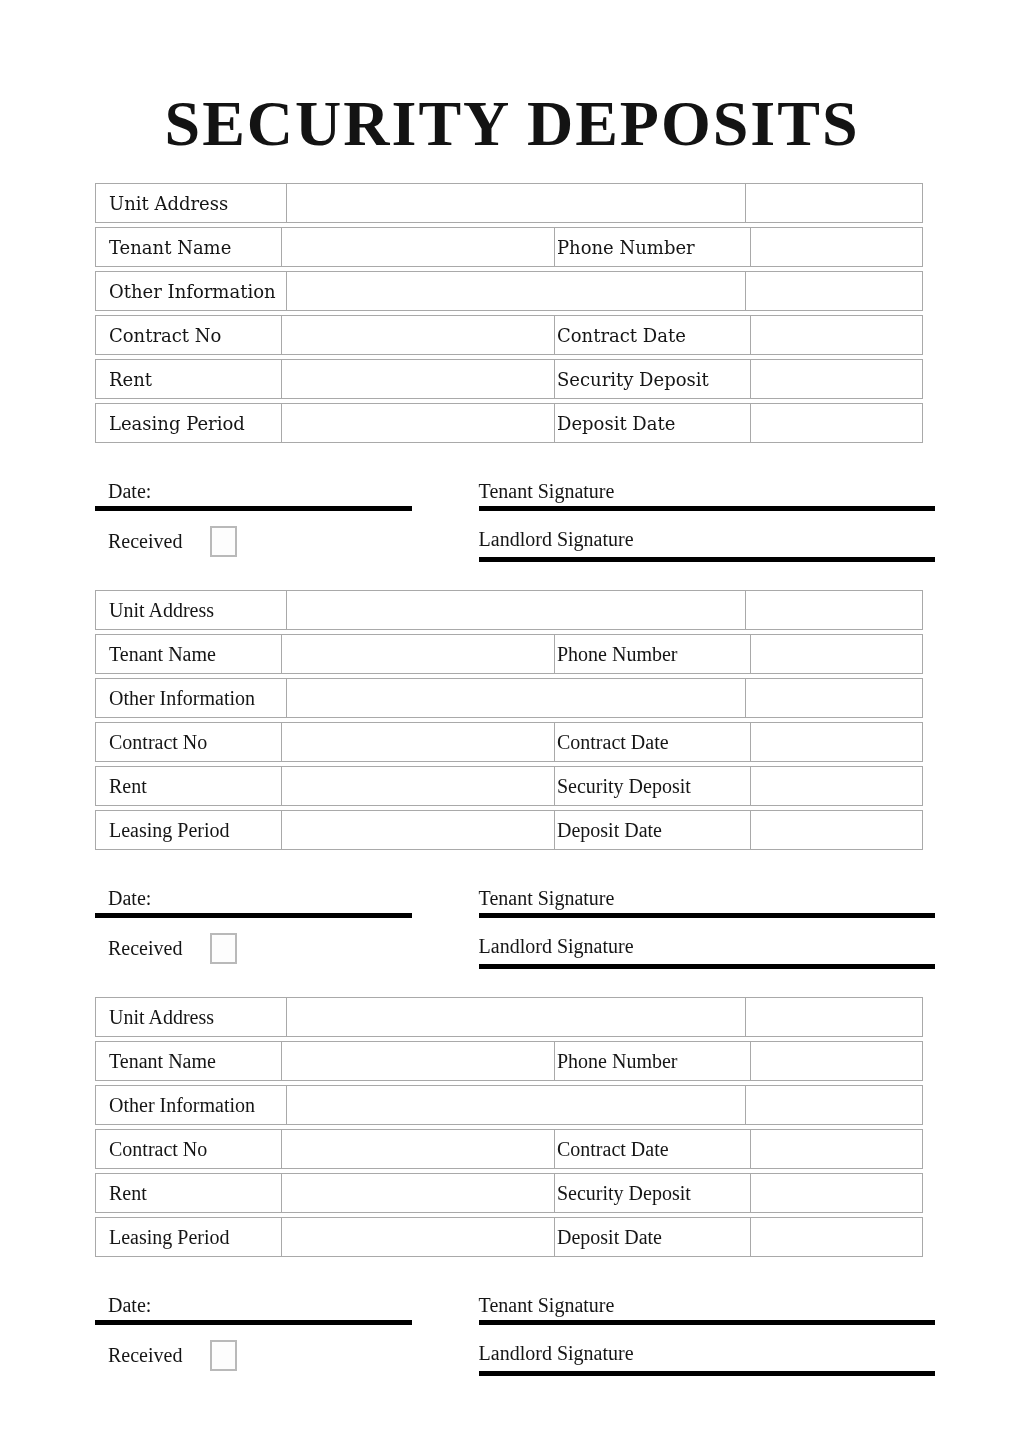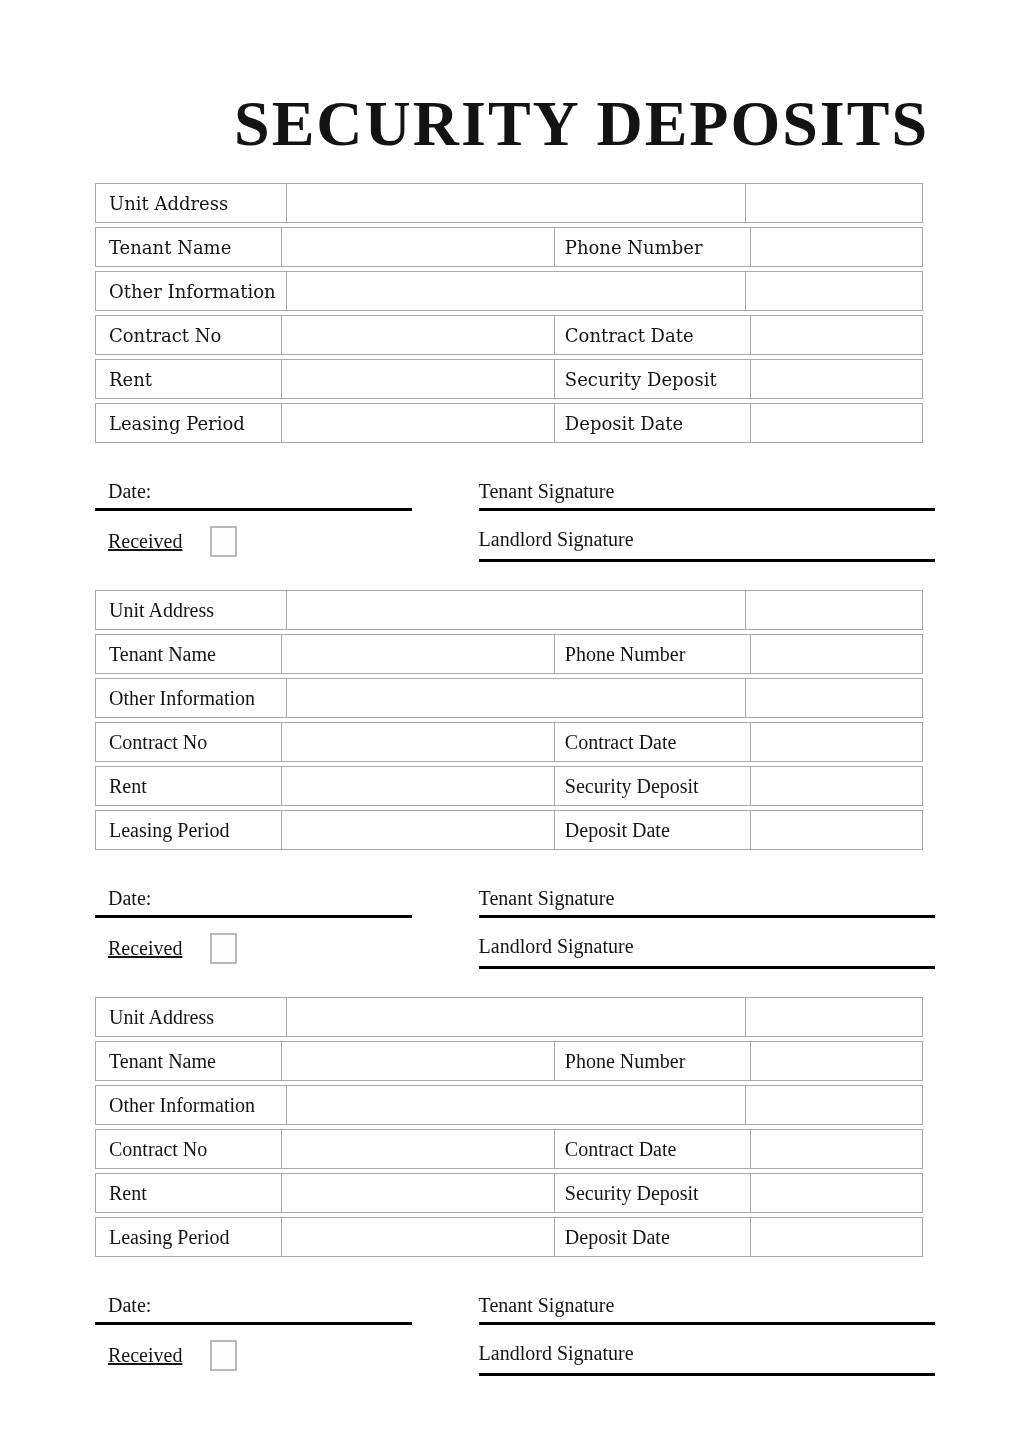--- a/index.html
+++ b/index.html
@@ -2,58 +2,58 @@
 <html><head>
 <meta charset="utf-8">
 <style>
   html,body{margin:0;padding:0;}
   body{
     width:1024px;height:1448px;background:#ffffff;overflow:hidden;
     font-family:"Liberation Serif",serif;color:#151515;
   }
   .page{padding:93px 95px 0 95px;box-sizing:border-box;}
   .title{
-    margin:0 0 28px 0;text-align:right;
+    margin:0 0 28px 0;text-align:center;
     font-family:"Liberation Serif",serif;font-weight:600;
     font-size:64px;line-height:62px;letter-spacing:2px;color:#131313;
   }
   .block{margin-bottom:28px;}
   
   .dtable{width:828px;}
   .trow{display:flex;margin-bottom:4px;}
   .trow:last-child{margin-bottom:0;align-items:center;}
   .cell{
     box-sizing:border-box;height:40px;background:#ffffff;
     border:1px solid #a9a9a9;display:flex;align-items:center;
   }
   .cell + .cell{margin-left:-1px;}
   .lbl{padding-left:13px;font-size:20px;white-space:nowrap;}
   .w-lbl1{width:194px;}
   .w-valA{width:284px;}
-  .w-lbl2{width:204px;padding-left:10px;}
+  .w-lbl2{width:204px;padding-left:2px;}
   .w-valB{width:180px;}
   .w-valWide{width:464px;}
   .w-tail{width:180px;}
   
   .block-0 .lbl{font-family:"DejaVu Serif",serif;font-size:18px;}
   
   .sig{margin-top:31px;width:840px;}
   .sig-row{display:flex;}
   .sig-col{box-sizing:border-box;}
   .sig-col.left{width:333px;margin-right:27px;}
   .sig-col.right{width:480px;margin-left:40px;}
   .sig-row-1 .sig-col{height:37px;}
   .sig-row-2{margin-top:9px;}
   .sig-row-2 .sig-col{height:42px;}
-  .underlined{border-bottom:3px solid #000000;}
+  .underlined{border-bottom:5px solid #000000;}
   .sig-label{font-size:20px;display:inline-block;padding-top:6px;white-space:nowrap;}
   .sig-row-2 .sig-label{padding-top:8px;}
   .left .sig-label{padding-left:13px;}
   .received{display:flex;align-items:center;}
-  .received .sig-label{padding-top:0;text-decoration:underline;}
+  .received .sig-label{padding-top:0;}
   .checkbox{
     box-sizing:border-box;width:27px;height:31px;margin-left:28px;
     border:2px solid #b9b9b9;background:#fdfdfd;
   }
 </style>
 </head>
 <body>
 
 <div class="page">
 

